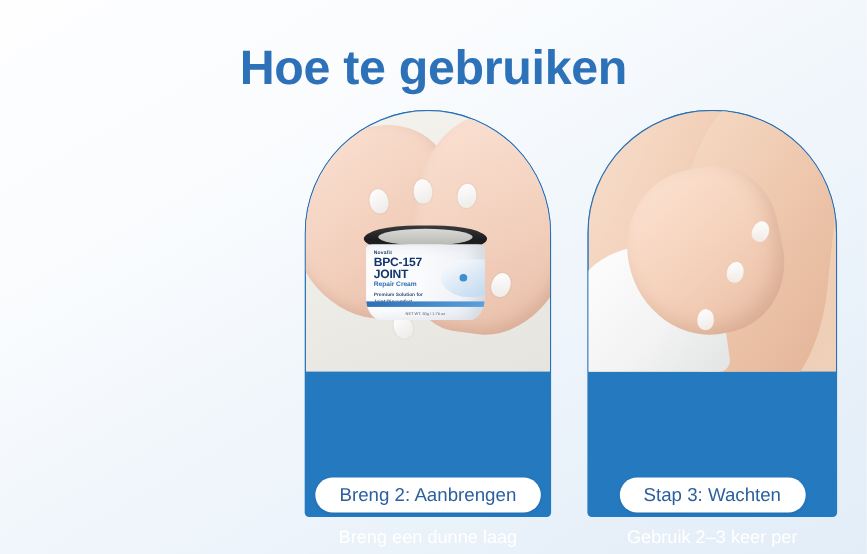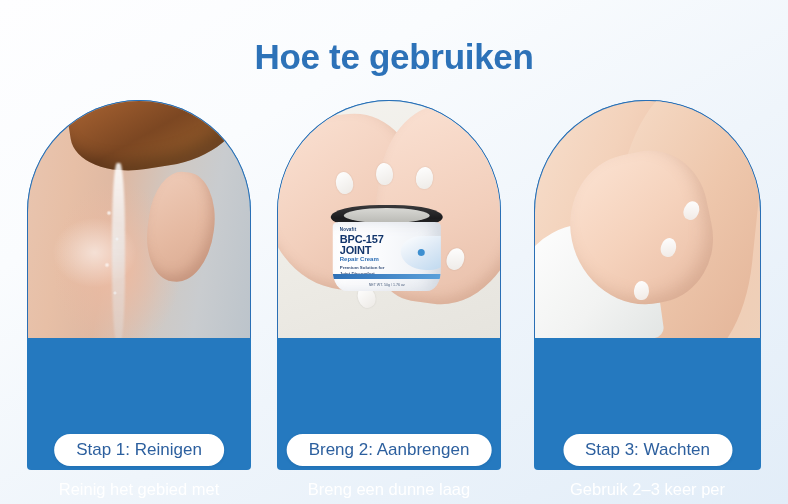--- a/index.html
+++ b/index.html
@@ -21,21 +21,21 @@
     inset: 0;
   }
 
   
   #page-title {
     position: absolute;
     top: 38px;
     left: 0;
     width: 788px;
     text-align: center;
-    font-size: 35px;
+    font-size: 44px;
     font-weight: 700;
     letter-spacing: -0.3px;
     color: #2D72B8;
     line-height: 1.1;
   }
 
   
   .card {
     position: absolute;
     top: 100px;
@@ -300,31 +300,20 @@
     white-space: pre-line;
   }
 </style>
 </head>
 <body>
 
 <div id="page">
 
   <h1 id="page-title">Hoe te gebruiken</h1>
 
-  <div class="card" id="card-1">
-    <div class="card-photo">
-      <div class="photo-inner ph1">
-        <div class="ph1-hand"></div>
-        <div class="ph1-drops"></div>
-      </div>
-    </div>
-    <div class="step-pill">Stap 1: Reinigen</div>
-    <div class="card-desc">Reinig het gebied met
-milde zeep en water.</div>
-  </div>
 
   <div class="card" id="card-2">
     <div class="card-photo">
       <div class="photo-inner ph2">
         <div class="ph2-hand-l"></div>
         <div class="ph2-hand-r"></div>
         <div class="ph2-nail" style="left:26%;top:30%;transform:rotate(-12deg);"></div>
         <div class="ph2-nail" style="left:44%;top:26%;transform:rotate(-4deg);"></div>
         <div class="ph2-nail" style="left:62%;top:28%;transform:rotate(6deg);"></div>
         <div class="ph2-nail" style="left:76%;top:62%;transform:rotate(18deg);"></div>

